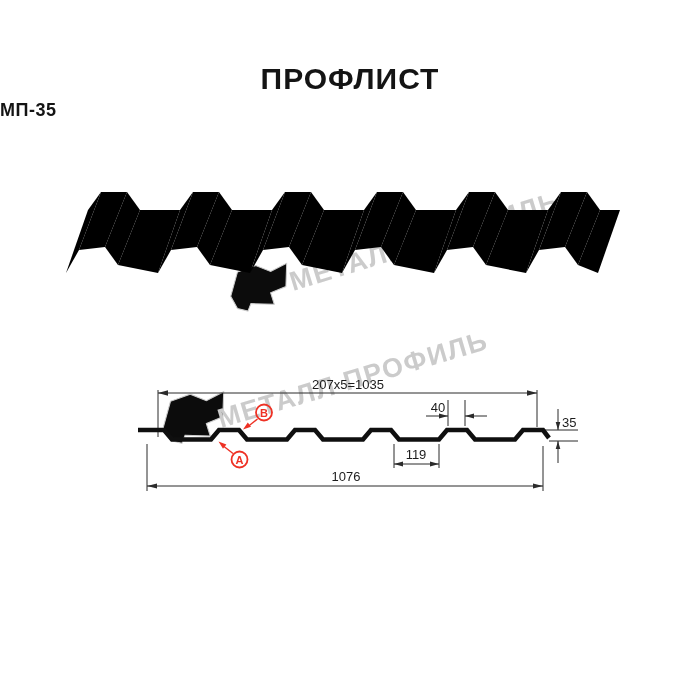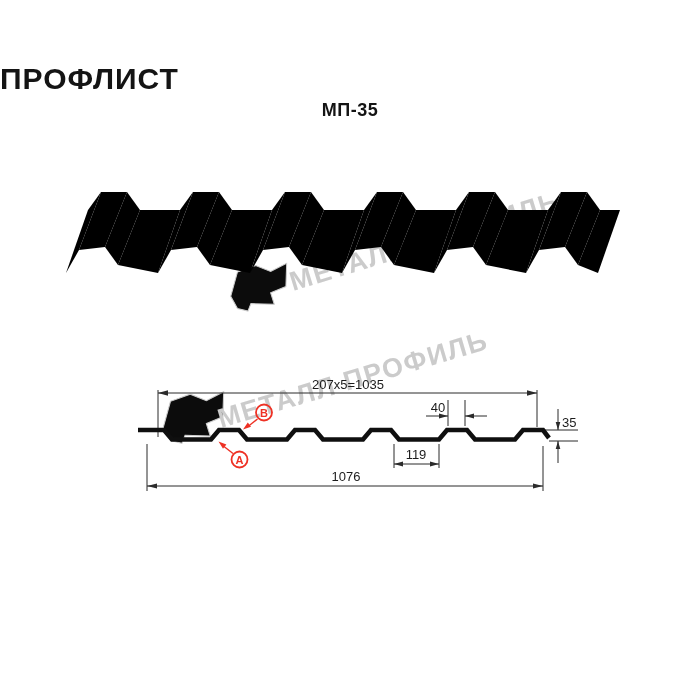--- a/index.html
+++ b/index.html
@@ -1,20 +1,20 @@
 <!DOCTYPE html>
 <html><head>
 <meta charset="utf-8">
 <style>
   html,body{margin:0;padding:0;background:#fff;}
   .page{position:relative;width:700px;height:700px;background:#fff;overflow:hidden;
         font-family:"Liberation Sans",sans-serif;color:#111;}
-  .title{position:absolute;top:62px;left:0;width:700px;text-align:left;
+  .title{position:absolute;top:62px;left:0;width:700px;text-align:center;
          font-size:30px;font-weight:800;letter-spacing:1px;color:#141414;}
-  .subtitle{position:absolute;top:100px;left:0;width:700px;text-align:center;
+  .subtitle{position:absolute;top:100px;left:0;width:700px;
             font-size:18px;font-weight:600;letter-spacing:.5px;color:#141414;}
   .footer{position:absolute;top:619px;left:0;width:700px;text-align:center;
           font-size:15.5px;font-weight:600;letter-spacing:.3px;color:#141414;}
   svg{position:absolute;top:0;left:0;}
   .face{fill:#ffffff;stroke:none;}
   .wm{opacity:.95;}
   .wm text{font-family:"Liberation Sans",sans-serif;font-weight:bold;font-size:27px;letter-spacing:1.5px;}
   .dim line,.dim polyline{stroke:#2b2b2b;stroke-width:1;fill:none;}
   .dim text{font-size:13px;fill:#1c1c1c;}
   .dim polygon{fill:#2b2b2b;stroke:none;}

